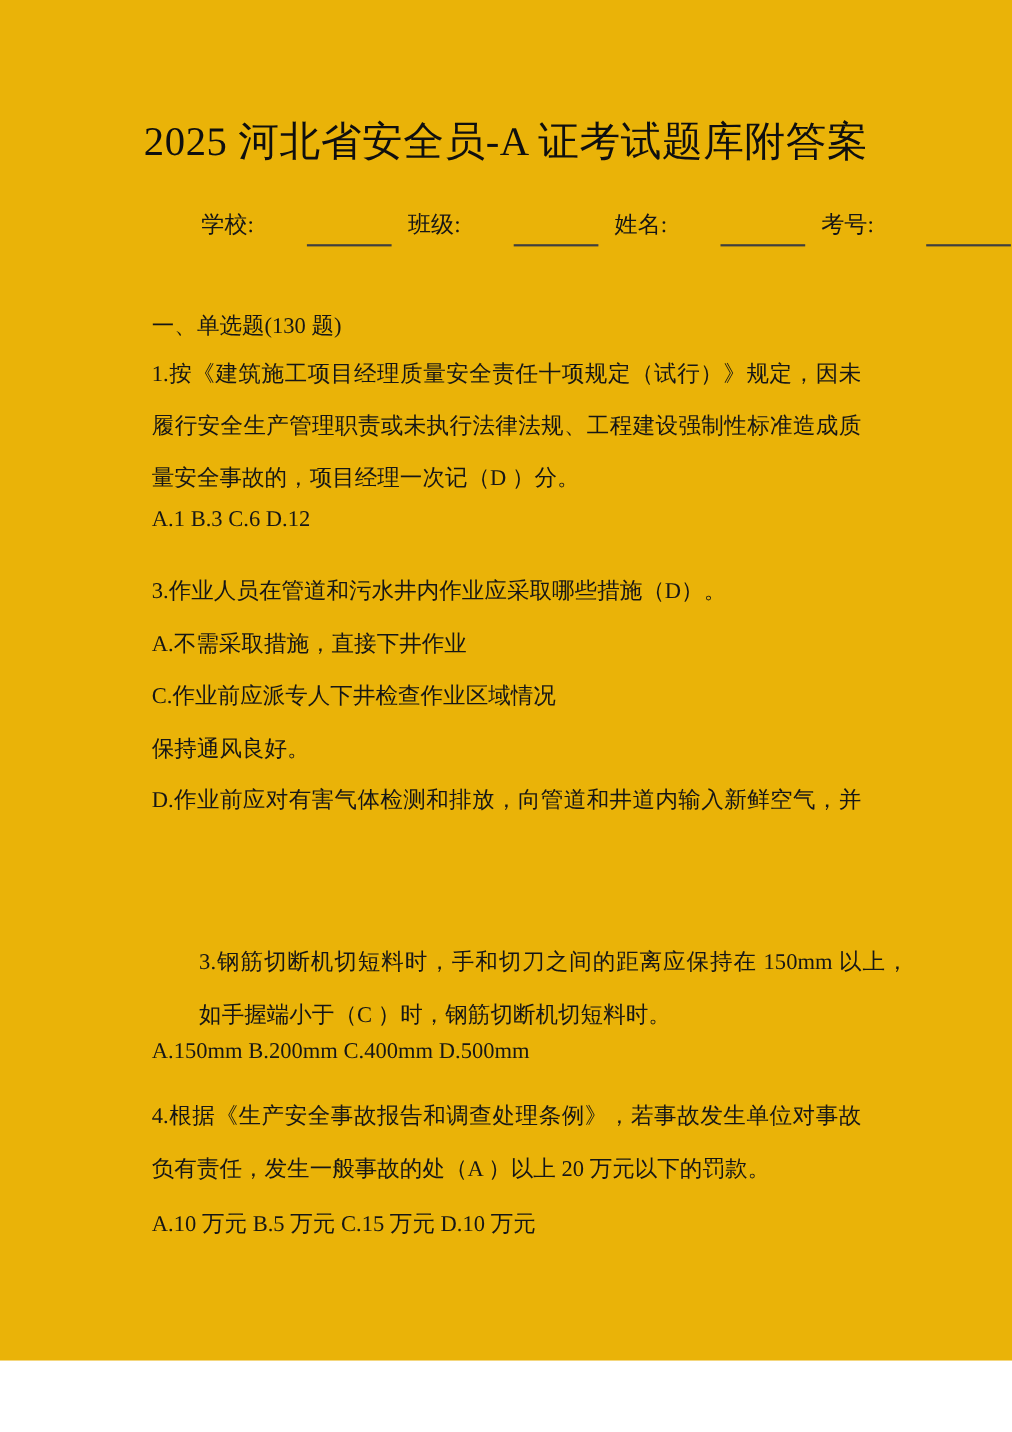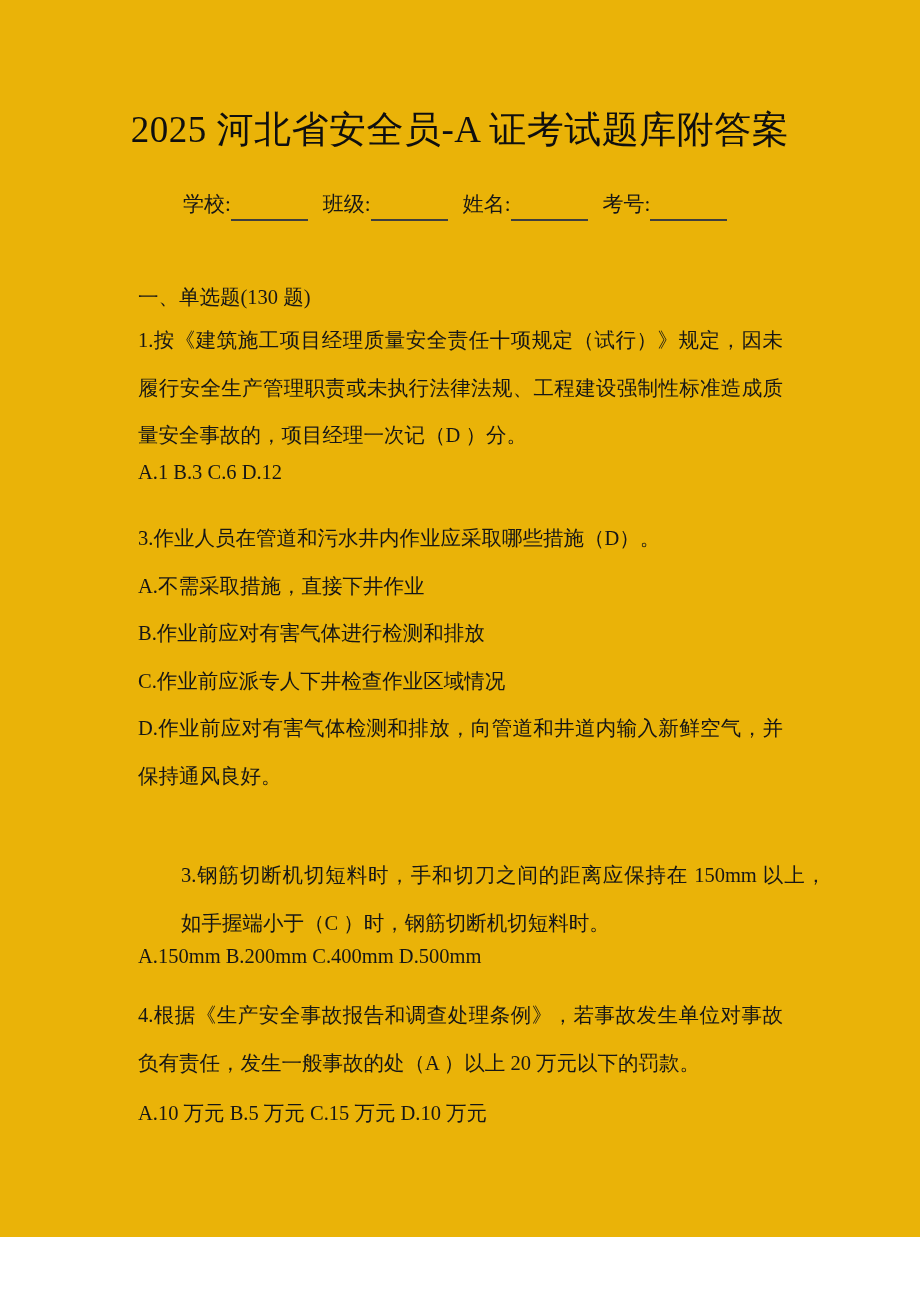--- a/index.html
+++ b/index.html
@@ -32,21 +32,21 @@
   .info-row {
     position: absolute;
     left: 183px;
     top: 189px;
     display: flex;
     gap: 15px;
     font-size: 21px;
     line-height: 30px;
     white-space: nowrap;
   }
-  .info-field { display: inline-flex; align-items: center; }
+  .info-field { display: inline-flex; align-items: flex-end; gap: 48px; }
   .blank-line {
     display: inline-block;
     width: 77px;
     height: 1em;
     border-bottom: 2px solid #3f3f3f;
     vertical-align: -5px;
     transform: translateY(5px);
   }
   .block {
     position: absolute;
@@ -104,24 +104,23 @@
     <div class="line fill">履行安全生产管理职责或未执行法律法规、工程建设强制性标准造成质</div>
     <div class="line">量安全事故的，项目经理一次记（D ）分。</div>
   </div>
   <div class="block b-q1opt">
     <div class="line">A.1 B.3 C.6 D.12</div>
   </div>
 
   <div class="block b-q2">
     <div class="line">3.作业人员在管道和污水井内作业应采取哪些措施（D）。</div>
     <div class="line">A.不需采取措施，直接下井作业</div>
-    <div class="line">B.作业前应对有害气体进行检测和排放</div>
     <div class="line">C.作业前应派专人下井检查作业区域情况</div>
+    <div class="line">保持通风良好。</div>
     <div class="line fill">D.作业前应对有害气体检测和排放，向管道和井道内输入新鲜空气，并</div>
-    <div class="line">保持通风良好。</div>
   </div>
 
   <div class="block b-q3">
     <div class="line fill">3.钢筋切断机切短料时，手和切刀之间的距离应保持在 150mm 以上，</div>
     <div class="line">如手握端小于（C ）时，钢筋切断机切短料时。</div>
   </div>
   <div class="block b-q3opt">
     <div class="line">A.150mm B.200mm C.400mm D.500mm</div>
   </div>
 

